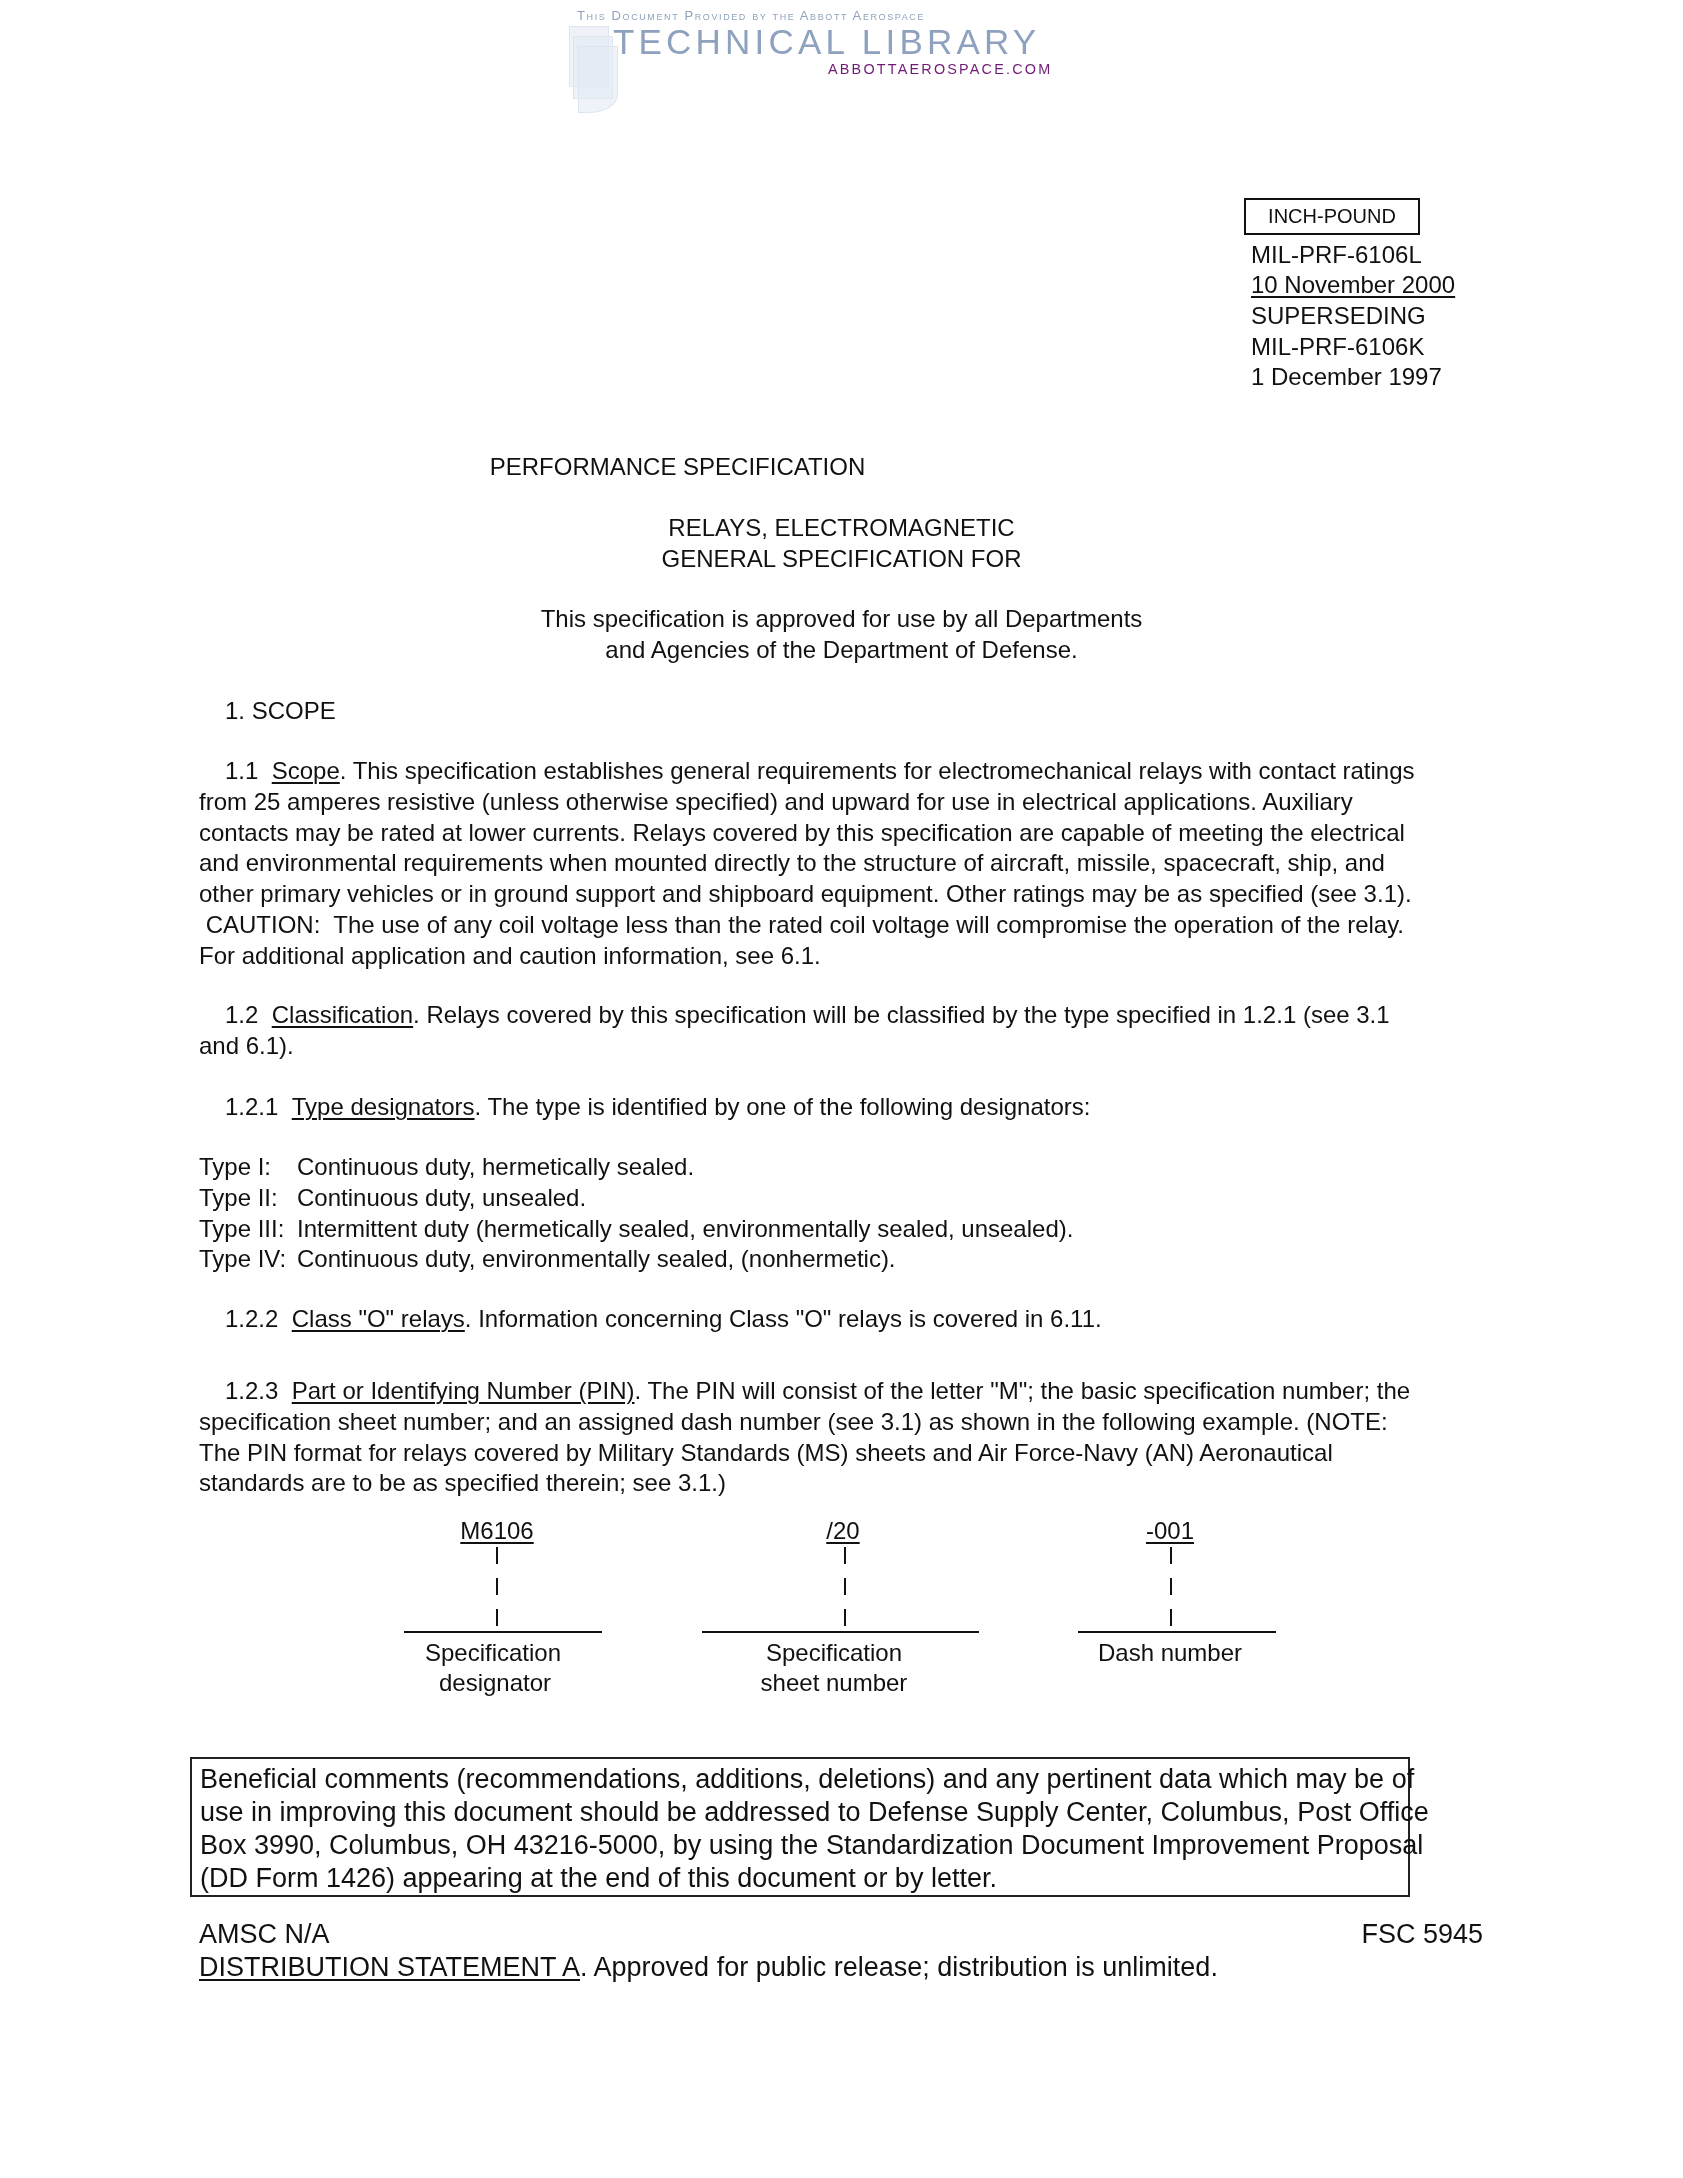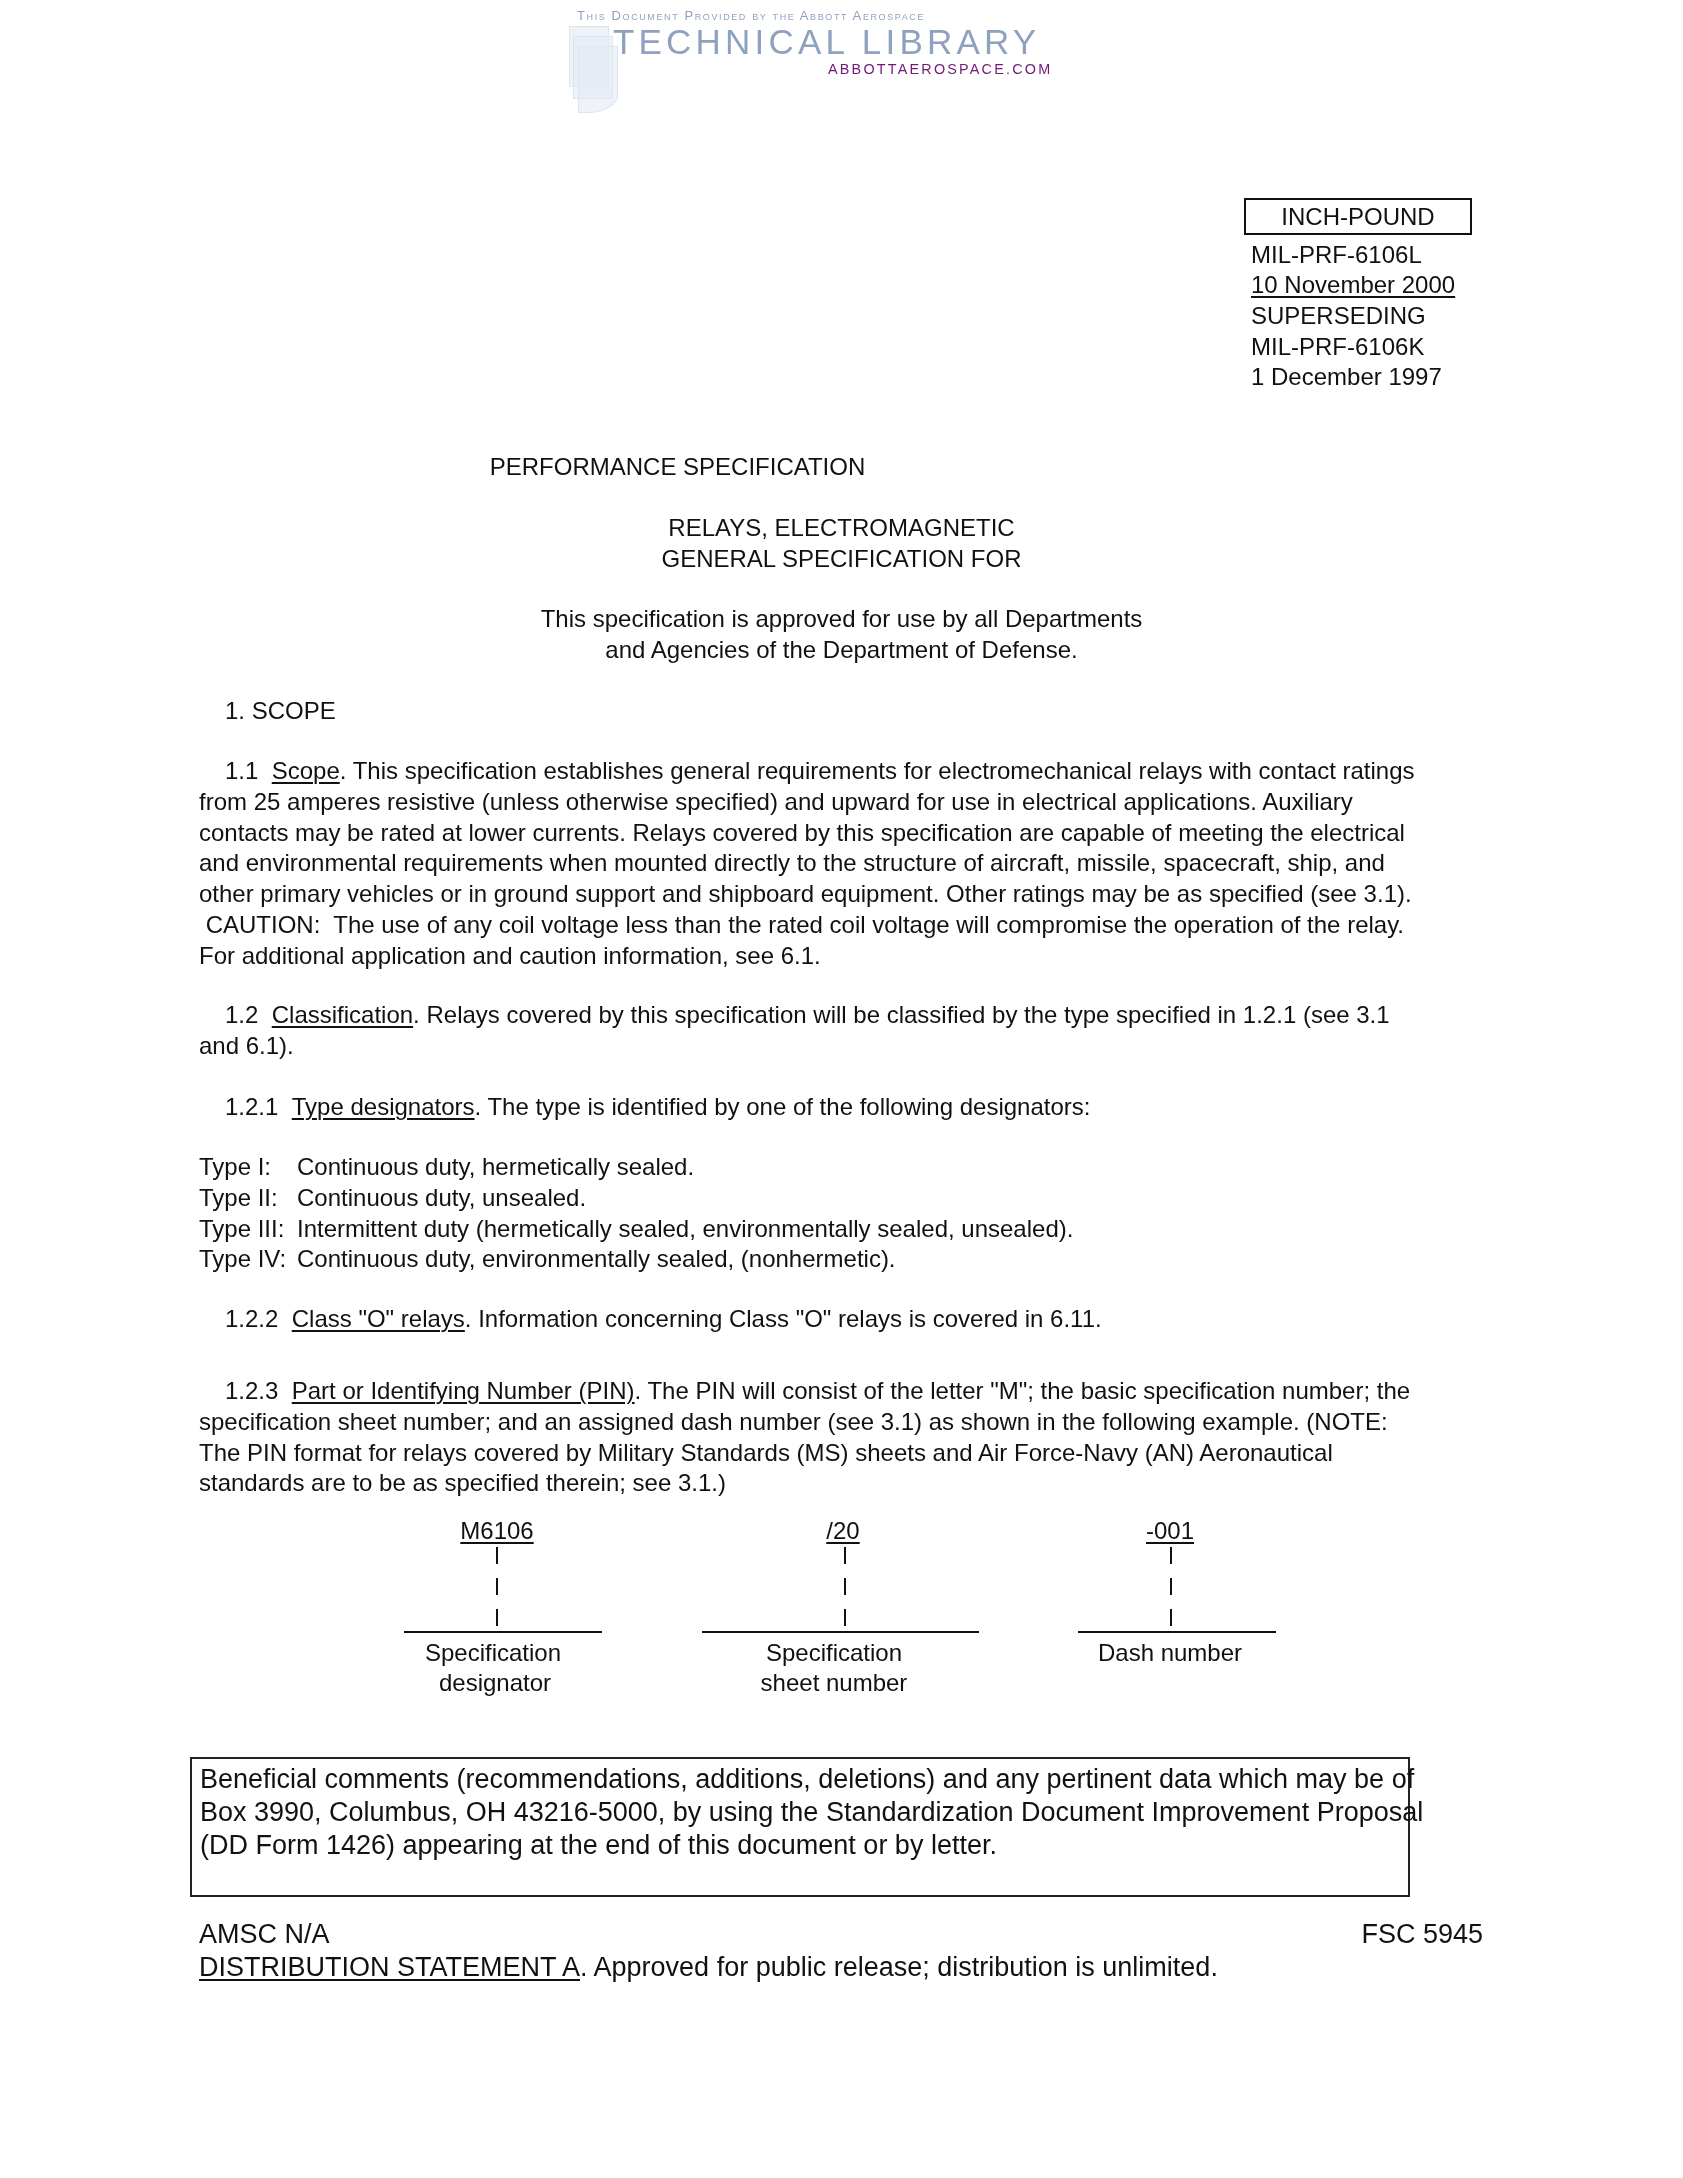--- a/index.html
+++ b/index.html
@@ -13,23 +13,23 @@
   
   .logo { position: absolute; left: 569px; top: 4px; width: 525px; height: 114px; }
   .logo-sheet { position: absolute; border: 1px solid #dde6f0; background: rgba(225,234,244,0.55); }
   .logo-top { position: absolute; left: 8px; top: 4px; font-size: 13px; letter-spacing: 1.6px;
               color: #8fa3be; font-variant: small-caps; white-space: nowrap; }
   .logo-main { position: absolute; left: 44px; top: 18px; font-size: 35px; letter-spacing: 4.2px;
                color: #8ea2bf; white-space: nowrap; font-weight: normal; }
   .logo-url { position: absolute; left: 259px; top: 57px; font-size: 14.4px; letter-spacing: 2.2px;
               color: #701a75; white-space: nowrap; }
 
-  .inch-box { position: absolute; left: 1244px; top: 198px; width: 228px; height: 37px;
+  .inch-box { position: absolute; left: 1244px; top: 198px; width: 176px; height: 37px;
               border: 2px solid #111; box-sizing: border-box; text-align: center;
-              font-size: 24px; line-height: 33px; }
+              font-size: 20px; line-height: 33px; }
 
   .notice-box { position: absolute; left: 190px; top: 1757px; width: 1220px; height: 140px;
                 border: 2px solid #222; box-sizing: border-box; padding: 4px 0 0 8px; }
   .notice-box .line { font-size: 27px; line-height: 33px; white-space: nowrap; }
 
   .hline { position: absolute; height: 2px; background: #111; }
   .pipe { position: absolute; width: 2px; height: 17px; background: #111; }
 </style>
 </head>
 <body>
@@ -120,20 +120,21 @@
   <div class="abs t u center" style="left:1071px; width:198px; top:1515px;">-001</div>
   <div class="pipe" style="left:1170px; top:1547px;"></div>
   <div class="pipe" style="left:1170px; top:1578px;"></div>
   <div class="pipe" style="left:1170px; top:1609px;"></div>
   <div class="hline" style="left:1078px; width:198px; top:1631px;"></div>
   <div class="abs t center" style="left:1071px; width:198px; top:1637px;">Dash number</div>
 </div>
 
 <div class="notice-box">
   <div class="line">Beneficial comments (recommendations, additions, deletions) and any pertinent data which may be of</div>
+  <div class="line">use in improving this document should be addressed to Defense Supply Center, Columbus, Post Office</div>
   <div class="line">Box 3990, Columbus, OH  43216-5000, by using the Standardization Document Improvement Proposal</div>
   <div class="line">(DD Form 1426) appearing at the end of this document or by letter.</div>
 </div>
 
 <div class="abs" style="left:199px; top:1917px; font-size:27px; line-height:34px;">AMSC N/A</div>
 <div class="abs" style="right:200px; top:1917px; font-size:27px; line-height:34px;">FSC 5945</div>
 <div class="abs" style="left:199px; top:1950px; font-size:27px; line-height:34px;">
   <span class="u">DISTRIBUTION STATEMENT A</span><span>.  Approved for public release; distribution is unlimited.</span>
 </div>
 

